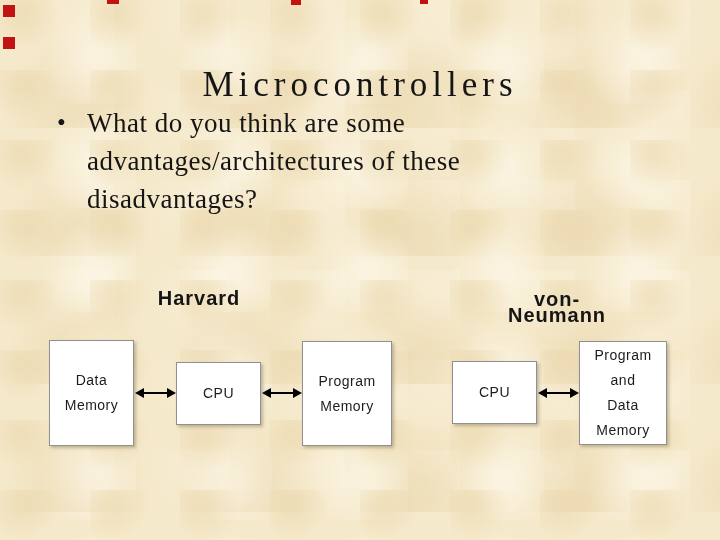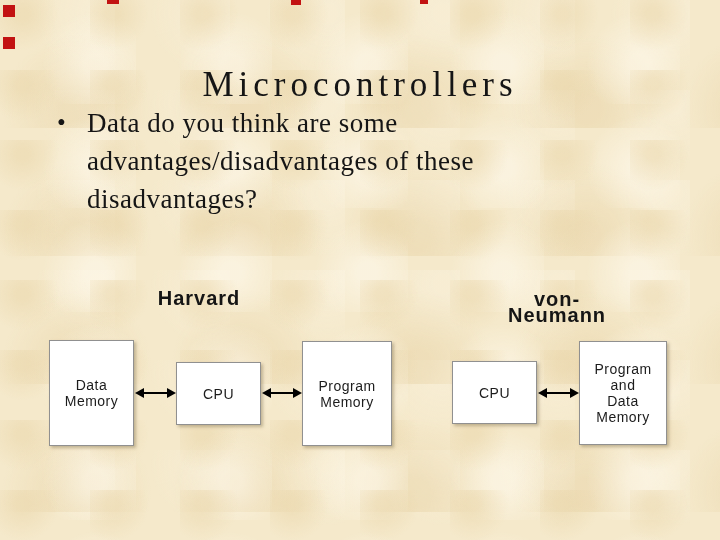--- a/index.html
+++ b/index.html
@@ -64,21 +64,21 @@
   .arch-label.harvard{left:149px;top:290px;width:100px;}
   .arch-label.von-neumann{left:492px;top:291px;width:130px;}
 
   .diag-box{
     position:absolute;
     background:var(--box-fill);
     border:1px solid var(--box-border);
     box-shadow:2px 2px 3px rgba(130,115,80,0.45);
     display:flex;align-items:center;justify-content:center;
     text-align:center;
-    font-size:14px;line-height:16px;letter-spacing:0.5px;
+    font-size:14px;line-height:25px;letter-spacing:0.5px;
     color:#1c1c1c;
     white-space:pre-line;
   }
   .diag-box.data-memory{left:49px;top:340px;width:85px;height:106px;}
   .diag-box.cpu-left{left:176px;top:362px;width:85px;height:63px;}
   .diag-box.program-memory{left:302px;top:341px;width:90px;height:105px;}
   .diag-box.cpu-right{left:452px;top:361px;width:85px;height:63px;}
   .diag-box.prog-data-memory{left:579px;top:341px;width:88px;height:104px;}
 
   .arrow{position:absolute;height:10px;top:388px;}
@@ -98,22 +98,22 @@
 <div class="red-mark r2"></div>
 <div class="red-mark r3"></div>
 <div class="red-mark r4"></div>
 <div class="red-mark r5"></div>
 
 <div class="slide-title">Microcontrollers</div>
 
 <div class="bullet-block">
   <div class="bullet-marker">•</div>
   <div class="bullet-lines">
-    <div>Data do you think are some</div>
-    <div>advantages/disadvantages of these</div>
+    <div>What do you think are some</div>
+    <div>advantages/architectures of these</div>
     <div>disadvantages?</div>
   </div>
 </div>
 
 <div class="arch-label harvard">Harvard</div>
 <div class="arch-label von-neumann">von-Neumann</div>
 
 <div class="diag-box data-memory">Data
 Memory</div>
 <div class="diag-box cpu-left">CPU</div>

